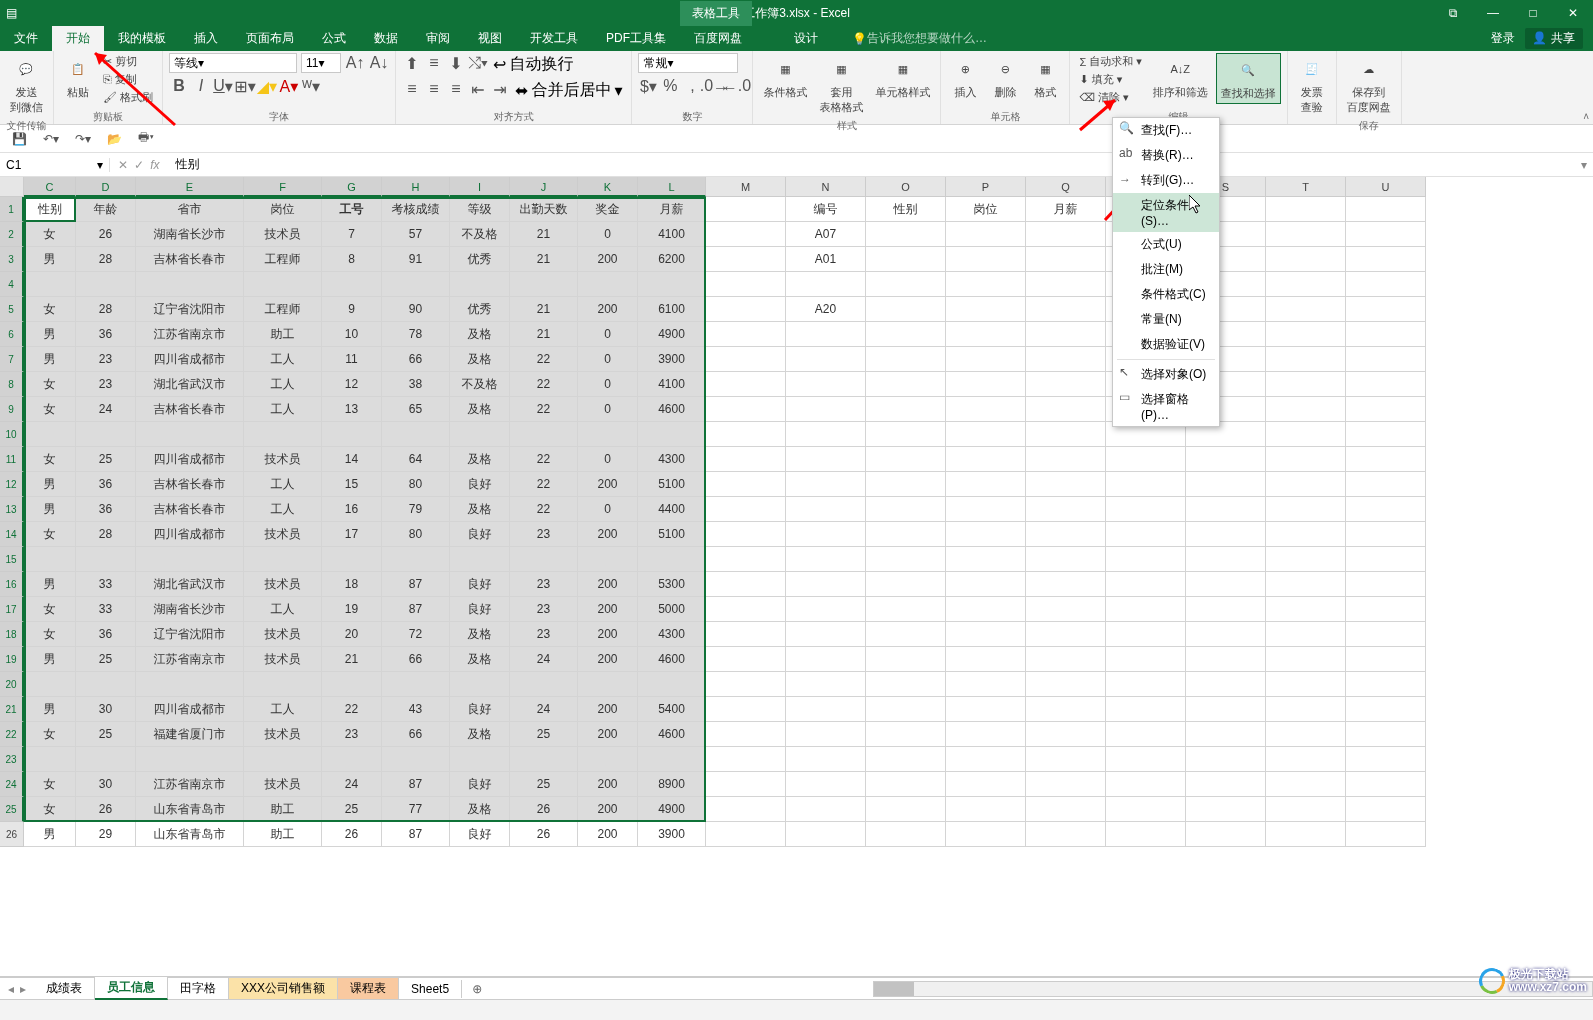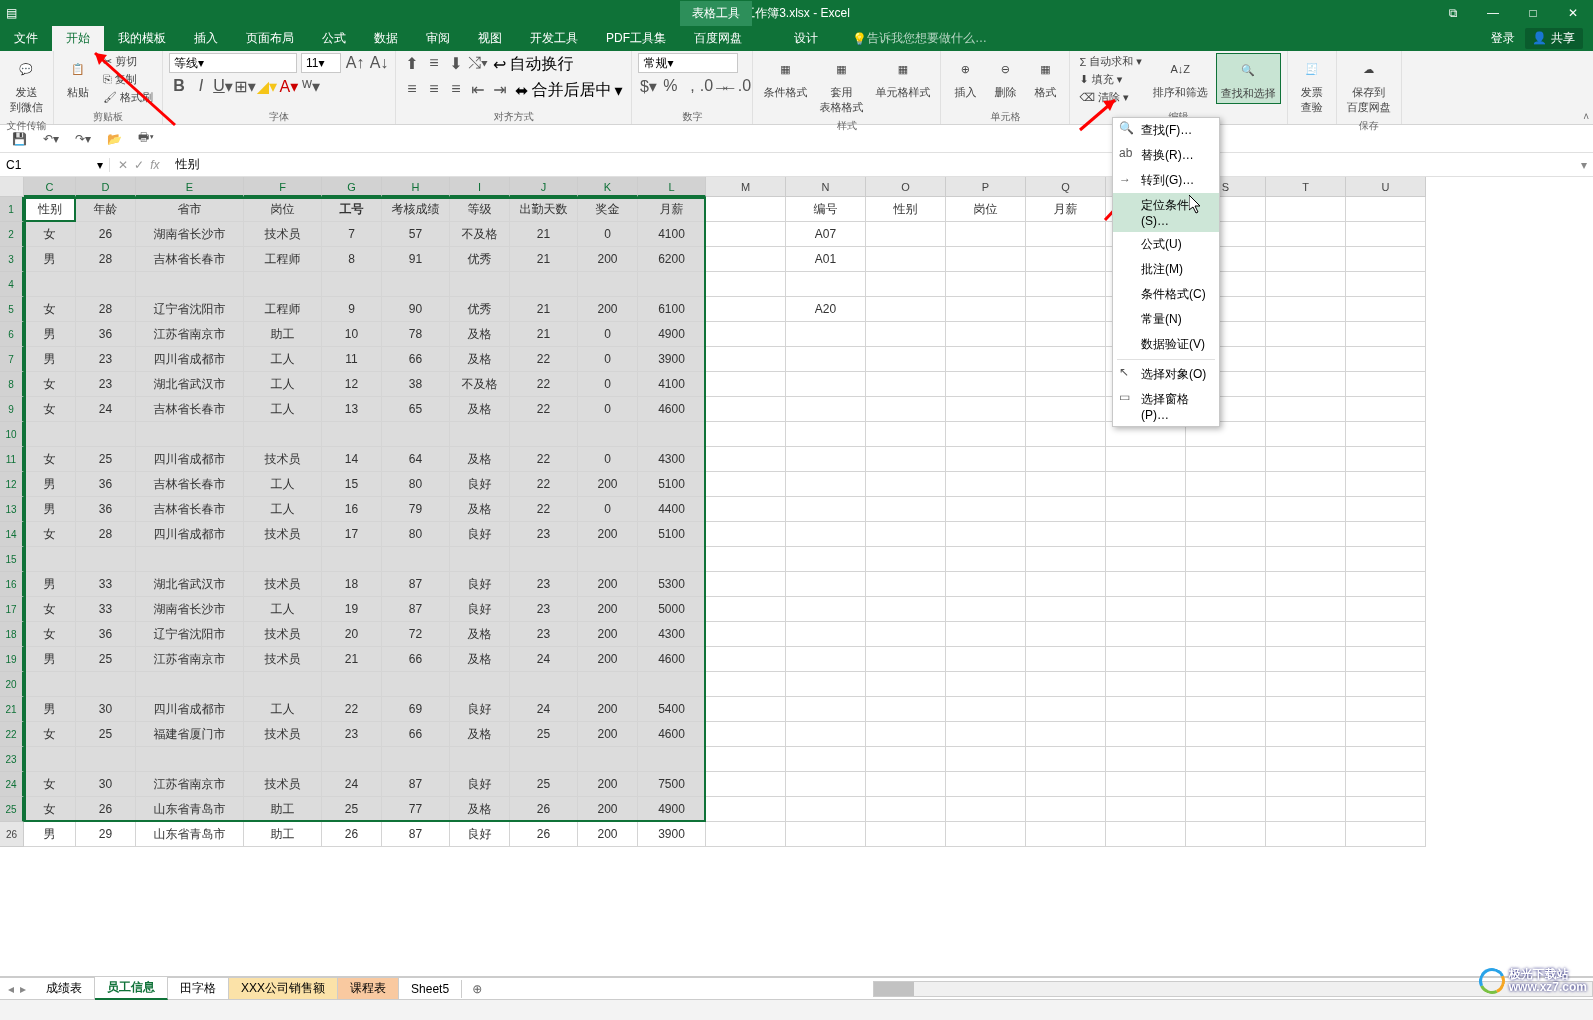--- a/index.html
+++ b/index.html
@@ -807,21 +807,21 @@
         <div class="cell" style="width: 80px;"></div>
         <div class="cell" style="width: 80px;"></div>
         <div class="cell" style="width: 80px;"></div>
       </div>
       <div class="row">
         <div class="cell sel" style="width: 52px;">男</div>
         <div class="cell sel" style="width: 60px;">30</div>
         <div class="cell sel" style="width: 108px;">四川省成都市</div>
         <div class="cell sel" style="width: 78px;">工人</div>
         <div class="cell sel" style="width: 60px;">22</div>
-        <div class="cell sel" style="width: 68px;">69</div>
+        <div class="cell sel" style="width: 68px;">43</div>
         <div class="cell sel" style="width: 60px;">良好</div>
         <div class="cell sel" style="width: 68px;">24</div>
         <div class="cell sel" style="width: 60px;">200</div>
         <div class="cell sel" style="width: 68px;">5400</div>
         <div class="cell" style="width: 80px;"></div>
         <div class="cell" style="width: 80px;"></div>
         <div class="cell" style="width: 80px;"></div>
         <div class="cell" style="width: 80px;"></div>
         <div class="cell" style="width: 80px;"></div>
         <div class="cell" style="width: 80px;"></div>
@@ -874,21 +874,21 @@
       <div class="row">
         <div class="cell sel" style="width: 52px;">女</div>
         <div class="cell sel" style="width: 60px;">30</div>
         <div class="cell sel" style="width: 108px;">江苏省南京市</div>
         <div class="cell sel" style="width: 78px;">技术员</div>
         <div class="cell sel" style="width: 60px;">24</div>
         <div class="cell sel" style="width: 68px;">87</div>
         <div class="cell sel" style="width: 60px;">良好</div>
         <div class="cell sel" style="width: 68px;">25</div>
         <div class="cell sel" style="width: 60px;">200</div>
-        <div class="cell sel" style="width: 68px;">7500</div>
+        <div class="cell sel" style="width: 68px;">8900</div>
         <div class="cell" style="width: 80px;"></div>
         <div class="cell" style="width: 80px;"></div>
         <div class="cell" style="width: 80px;"></div>
         <div class="cell" style="width: 80px;"></div>
         <div class="cell" style="width: 80px;"></div>
         <div class="cell" style="width: 80px;"></div>
         <div class="cell" style="width: 80px;"></div>
         <div class="cell" style="width: 80px;"></div>
         <div class="cell" style="width: 80px;"></div>
       </div>

